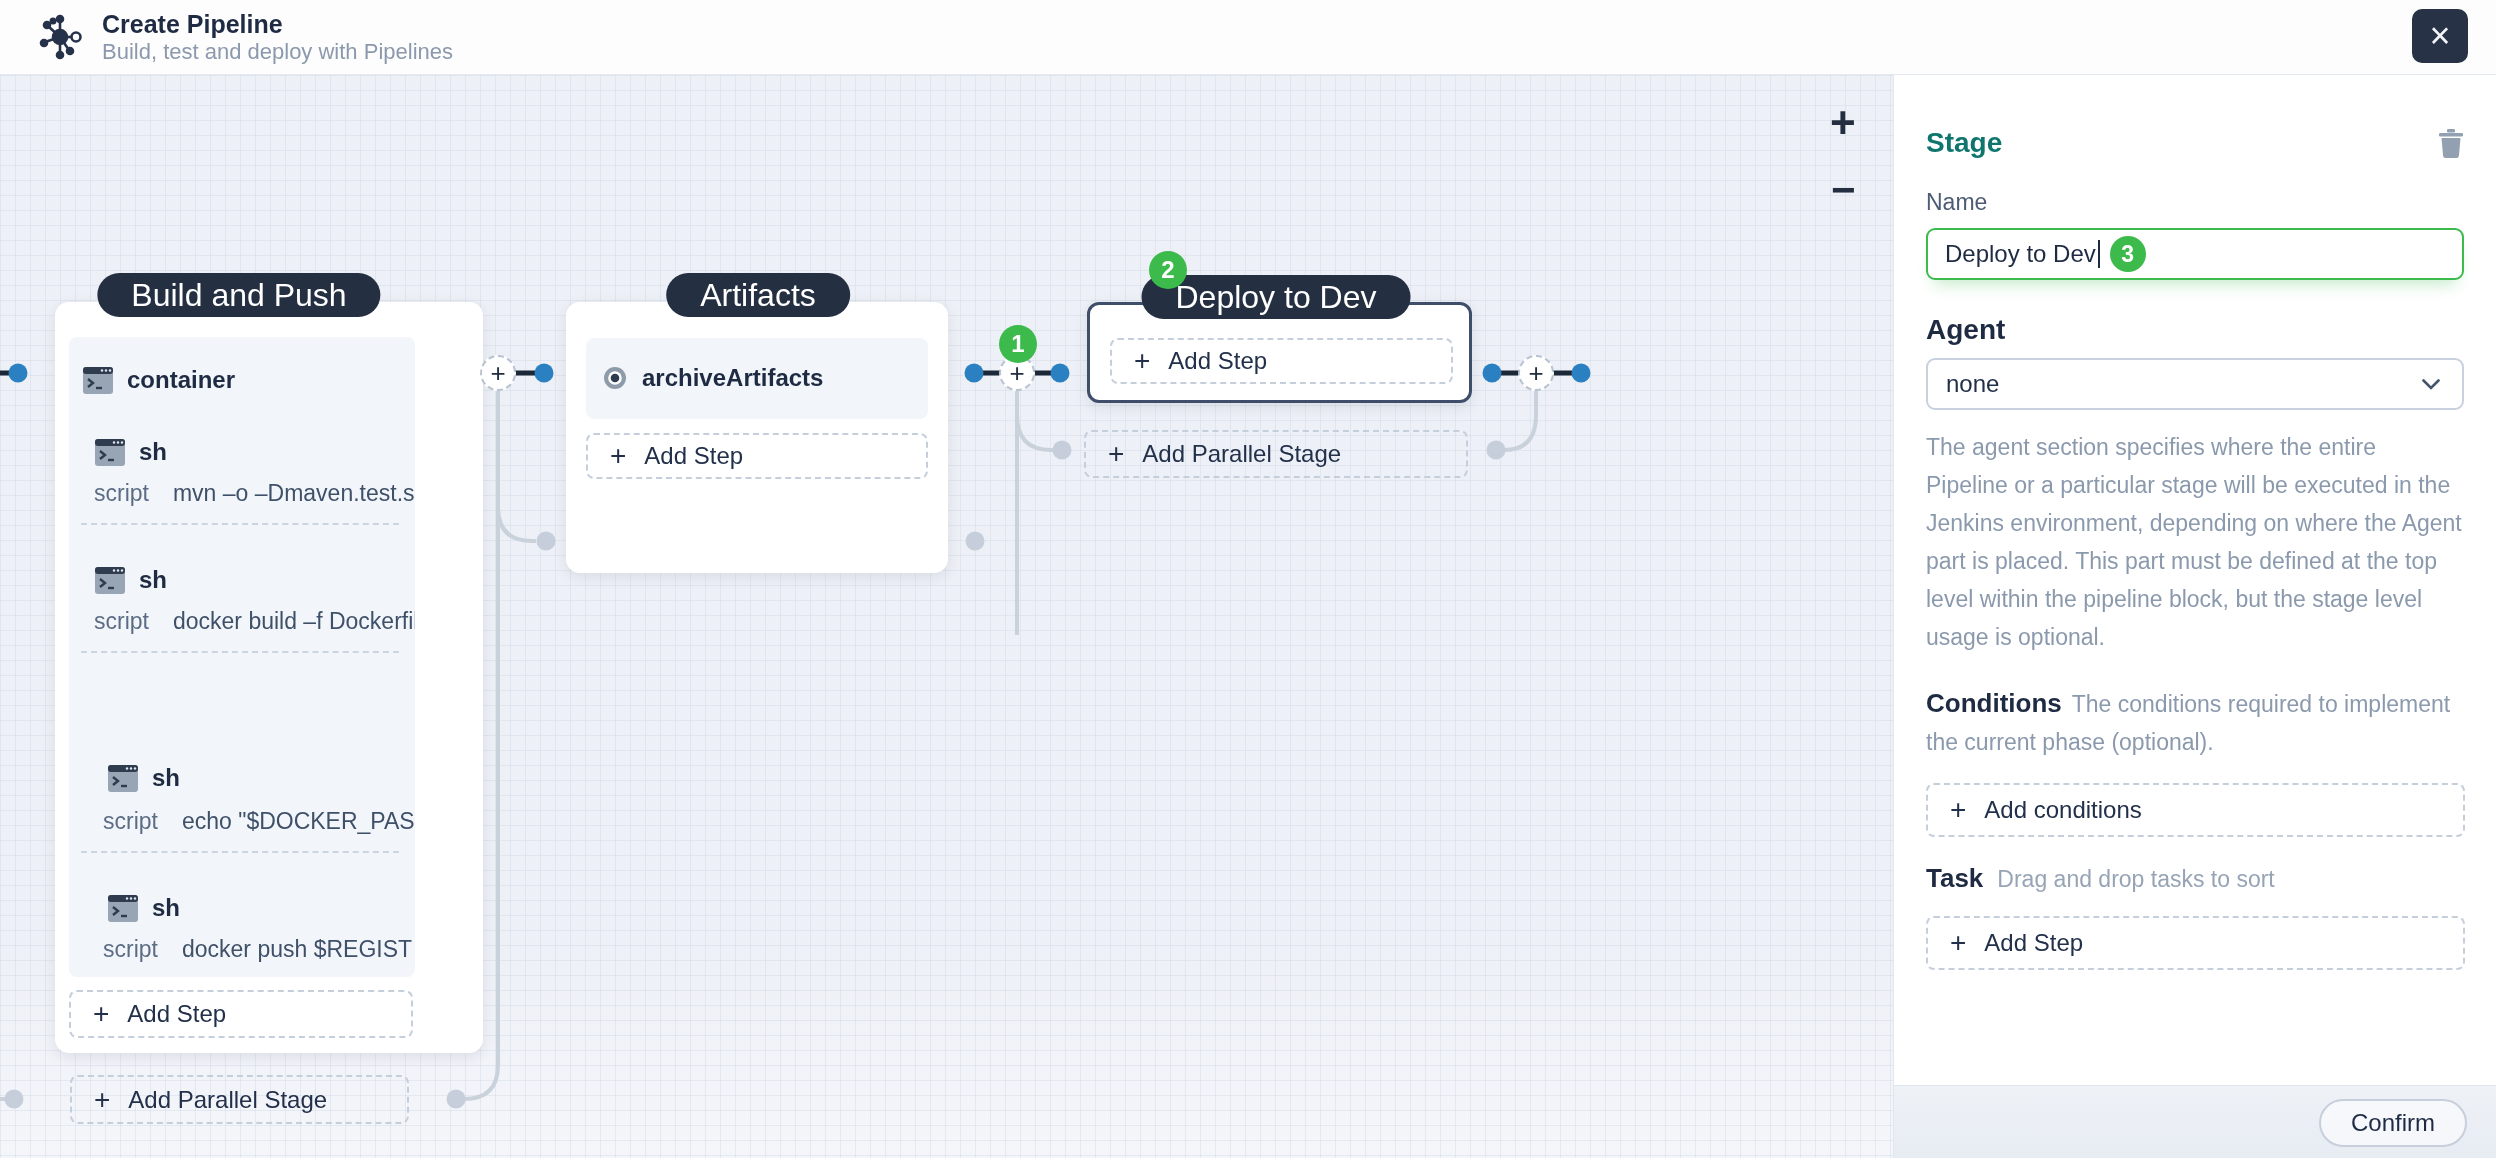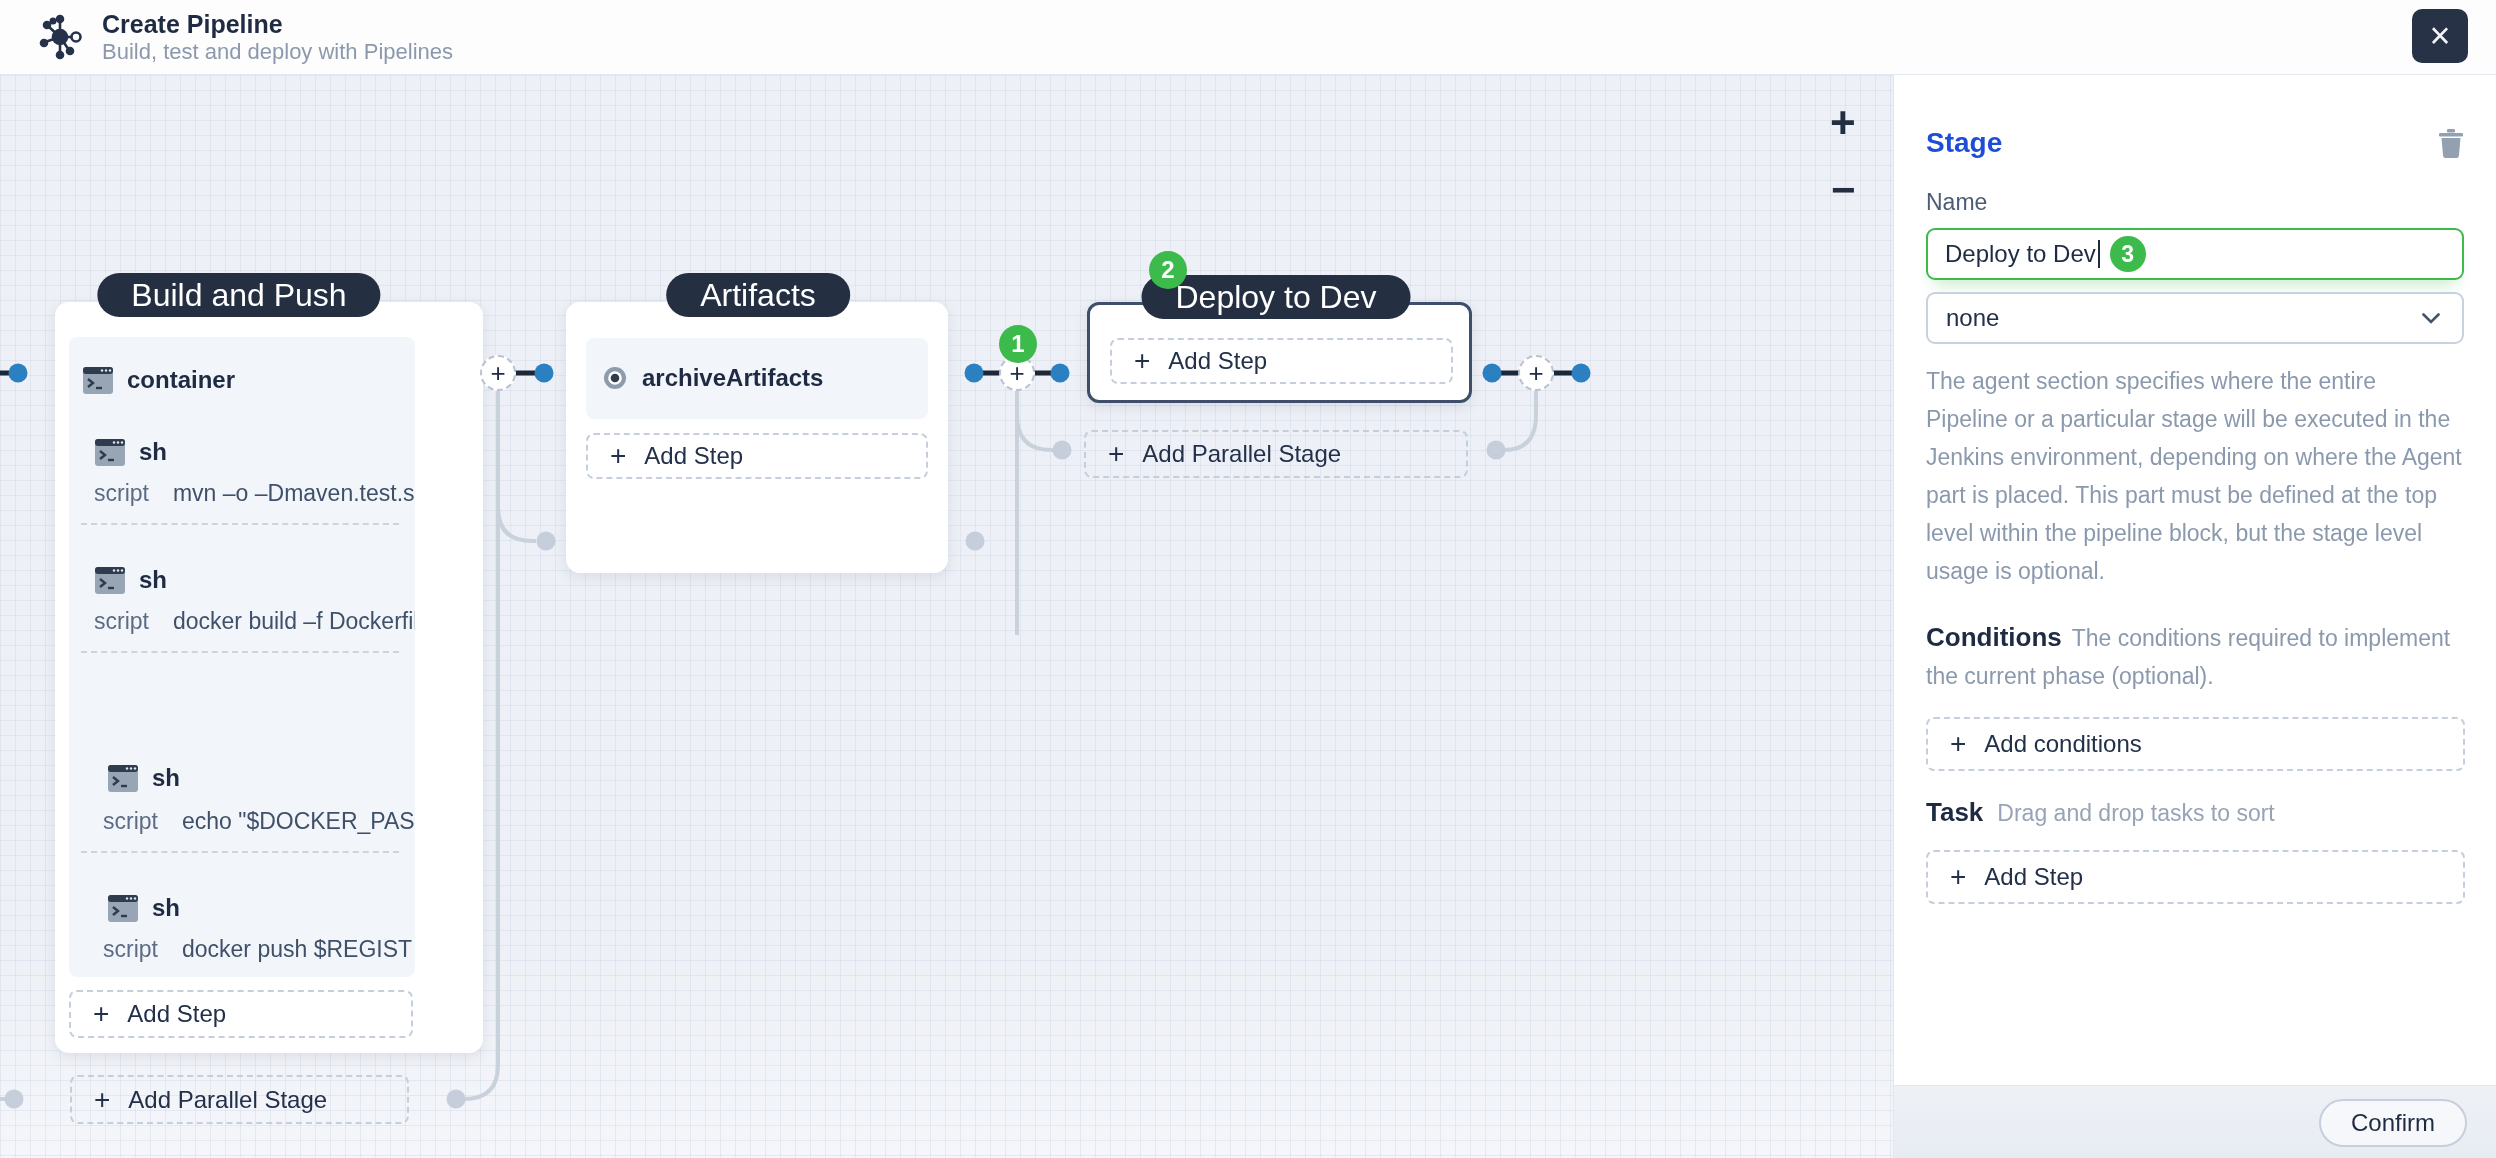--- a/index.html
+++ b/index.html
@@ -36,21 +36,21 @@
   .dashedbtn .plus{font-size:28px;font-weight:normal;margin:0 18px 0 22px;color:#22304a}
   .plusnode{position:absolute;width:36px;height:36px;border-radius:50%;background:#fff;border:2px dashed #b9c3d1;color:#212d41;font-size:26px;display:flex;align-items:center;justify-content:center;z-index:7;cursor:pointer}
   .badge{position:absolute;width:38px;height:38px;border-radius:50%;background:#3cba4c;color:#fff;font-size:24px;font-weight:bold;display:flex;align-items:center;justify-content:center;z-index:9}
   .zoomctl{position:absolute;color:#232f40;cursor:pointer;line-height:1;z-index:8;font-weight:bold}
 
   .icon-box{flex:0 0 auto}
 
   
   .panel{position:absolute;left:1893px;top:75px;width:603px;height:1083px;background:#fff;border-left:1px solid #e2e7ef;z-index:20;padding:52px 32px 0 32px}
   .prow-head{display:flex;align-items:center;justify-content:space-between}
-  .ptitle{font-size:28px;font-weight:bold;color:#1d4ed8}
+  .ptitle{font-size:28px;font-weight:bold;color:#0f766e}
   .trash{width:26px;height:30px;cursor:pointer}
   .plabel{font-size:23px;color:#4c5c74;margin-top:30px}
   .nameinput{margin-top:12px;height:52px;border:2px solid #3cba4c;border-radius:9px;display:flex;align-items:center;padding-left:17px;box-shadow:0 12px 16px -8px rgba(60,186,76,.30);background:#fff}
   .nameinput .val{font-size:24px;color:#1e2b42}
   .caret{width:2px;height:28px;background:#1e2b42;margin-left:2px}
   .badge3{position:static;margin-left:10px;width:36px;height:36px;font-size:23px}
   .h2{font-size:28px;font-weight:bold;color:#1e2b42;margin-top:34px}
   .select{margin-top:12px;height:52px;border:2px solid #c8d1de;border-radius:9px;display:flex;align-items:center;justify-content:space-between;padding:0 22px 0 18px;cursor:pointer;background:#fff}
   .select .val{font-size:24px;color:#22304a}
   .pdesc{margin-top:18px;font-size:23px;line-height:38px;color:#8b99ad}
@@ -297,20 +297,21 @@
       </svg>
   </div>
 
   <div class="plabel">Name</div>
   <div class="nameinput">
     <span class="val">Deploy to Dev</span>
     <span class="caret"></span>
     <span class="badge badge3">3</span>
   </div>
 
+  <div class="h2">Agent</div>
   <div class="select">
     <span class="val">none</span>
     <svg width="18" height="11" viewBox="0 0 18 11">
         <path d="M1.5 1.5 L9 9 L16.5 1.5" stroke="#44546b" stroke-width="2.6" fill="none" stroke-linecap="round"></path>
       </svg>
   </div>
 
   <p class="pdesc">The agent section specifies where the entire Pipeline or a particular stage will be executed in the Jenkins environment, depending on where the Agent part is placed. This part must be defined at the top level within the pipeline block, but the stage level usage is optional.</p>
 
   <p class="pcond">

